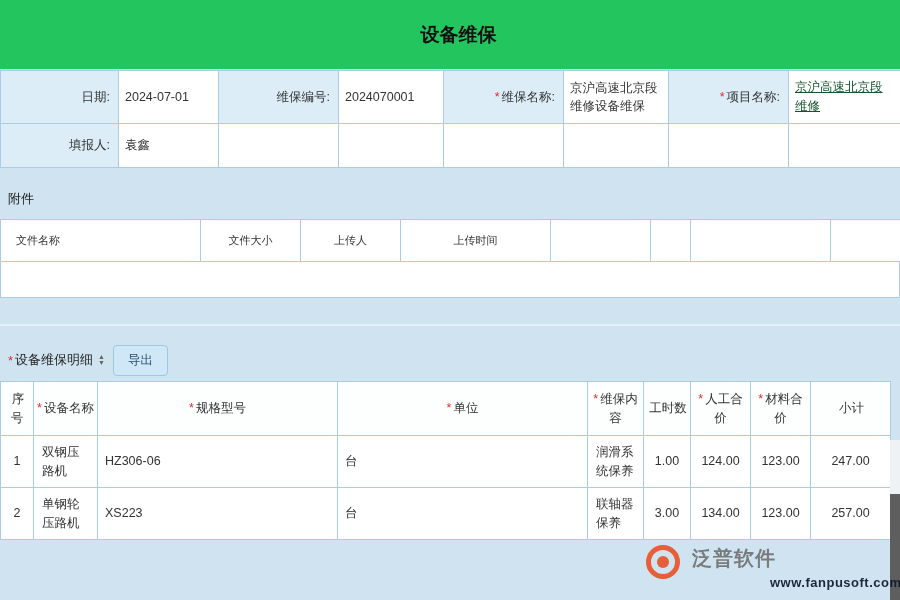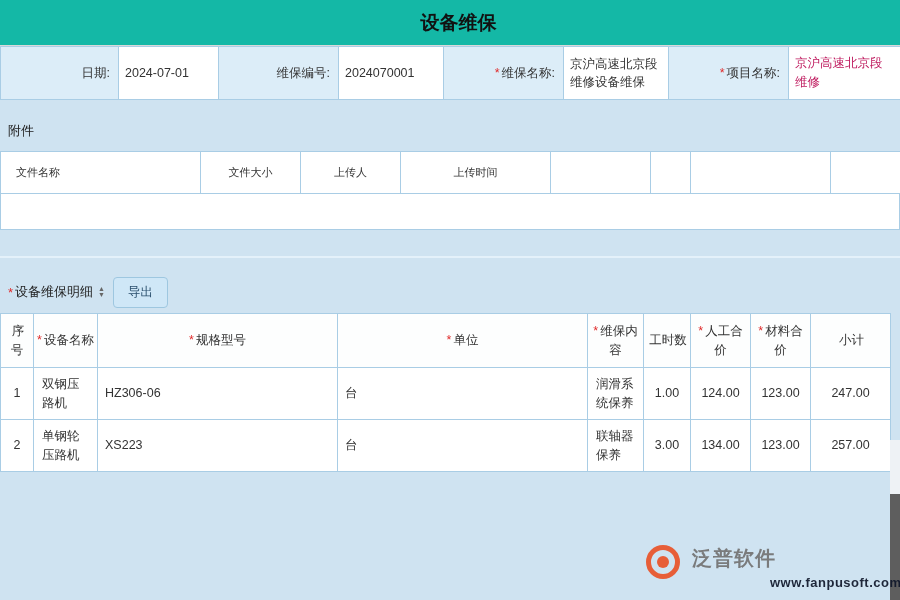--- a/index.html
+++ b/index.html
@@ -1,35 +1,35 @@
 <!DOCTYPE html>
 <html><head>
 <meta charset="utf-8">
 <style>
   * { margin:0; padding:0; box-sizing:border-box; }
   body { width:900px; height:600px; font-family:"Liberation Sans","DejaVu Sans",sans-serif; }
   .page { position:relative; width:900px; height:600px; background:#cfe3f1; overflow:hidden; color:#333; }
 
-  .title-bar { height:46px; background:#14b8a6; border-bottom:1px solid #d9d9d9;
+  .title-bar { height:70px; background:#22c55e; border-bottom:1px solid #d9d9d9;
                display:flex; align-items:center; justify-content:center;padding-left:17px; }
   .title { font-size:19px; font-weight:bold; color:#111; }
 
   .sec-label { font-size:13px; color:#222; padding:13px 8px 9px 8px; }
   .sec-label.attach { padding:22px 8px 11px 8px; }
 
   table { border-collapse:collapse; table-layout:fixed; }
   .form-table { width:900px; background:#fff; font-size:12.5px; }
   .form-table td { border:1px solid #a9cde5; overflow:hidden; }
   .form-table td.lbl { background:#dcedf8; text-align:right; padding:4px 8px 4px 16px; color:#333; }
   .form-table td.val { background:#fff; text-align:left; padding:4px 6px; line-height:1.45; }
   .form-table tr.r1 td { height:53px; }
   .form-table tr.r2 td { height:44px; }
   .form-table tr.r3 td { height:40px; }
   .req { color:#e02b2b; margin-right:2px; }
-  .link { color:#be185d; cursor:pointer; line-height:1.5; }
+  .link { color:#14532d; text-decoration:underline; cursor:pointer; line-height:1.5; }
 
   .attach-table { width:900px; font-size:11px; }
   .attach-table td { border:1px solid #a9cde5; background:#fff; height:42px; text-align:center; color:#333; }
   .attach-table td.first { text-align:left; padding-left:15px; }
   .attach-empty { width:900px; height:36px; background:#fff;
                   border:1px solid #a9cde5; border-top:none; }
 
   .soft-divider { margin-top:26px; height:2px; background:#e4f1fa; }
 
   .details-band { margin-top:13px; height:42px; display:flex; align-items:center; padding-left:8px; font-size:13px; color:#222; }
@@ -86,20 +86,30 @@
     <tbody>
         <tr class="r1">
       <td class="lbl"><span class="req"></span><span>日期:</span></td>
       <td class="val">2024-07-01</td>
       <td class="lbl"><span class="req"></span><span>维保编号:</span></td>
       <td class="val">2024070001</td>
       <td class="lbl"><span class="req">*</span><span>维保名称:</span></td>
       <td class="val">京沪高速北京段维修设备维保</td>
       <td class="lbl"><span class="req">*</span><span>项目名称:</span></td>
       <td class="val"><a class="link">京沪高速北京段维修</a></td>
+    </tr>
+    <tr class="r2">
+      <td class="lbl"><span class="req"></span><span>填报人:</span></td>
+      <td class="val">袁鑫</td>
+      <td class="val"></td>
+      <td class="val"></td>
+      <td class="val"></td>
+      <td class="val"></td>
+      <td class="val"></td>
+      <td class="val"></td>
     </tr>
   </tbody>
     </table>
 
   <div class="sec-label attach">附件</div>
 
   <table class="attach-table">
     <colgroup>
       <col style="width:200px">
         <col style="width:100px">

